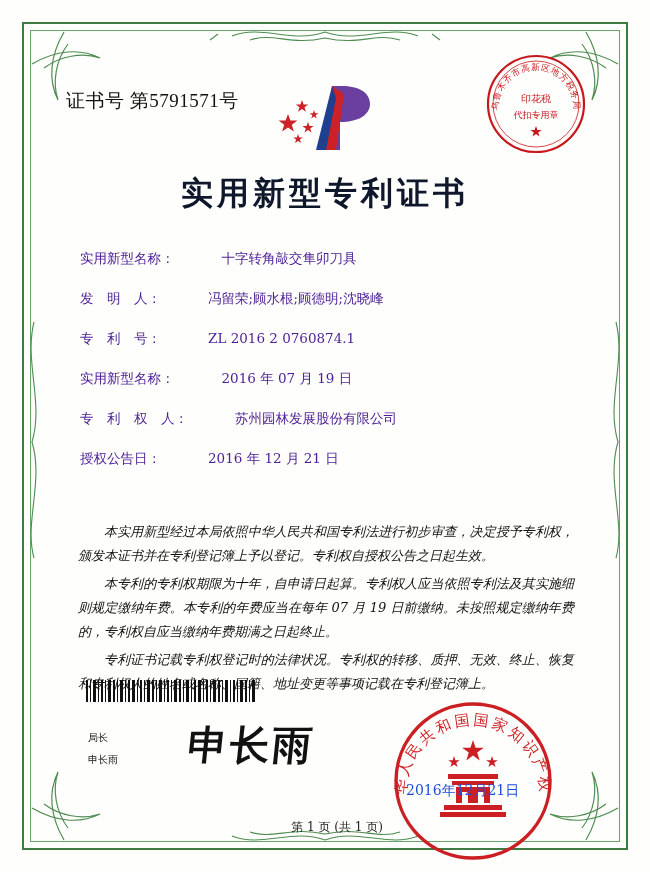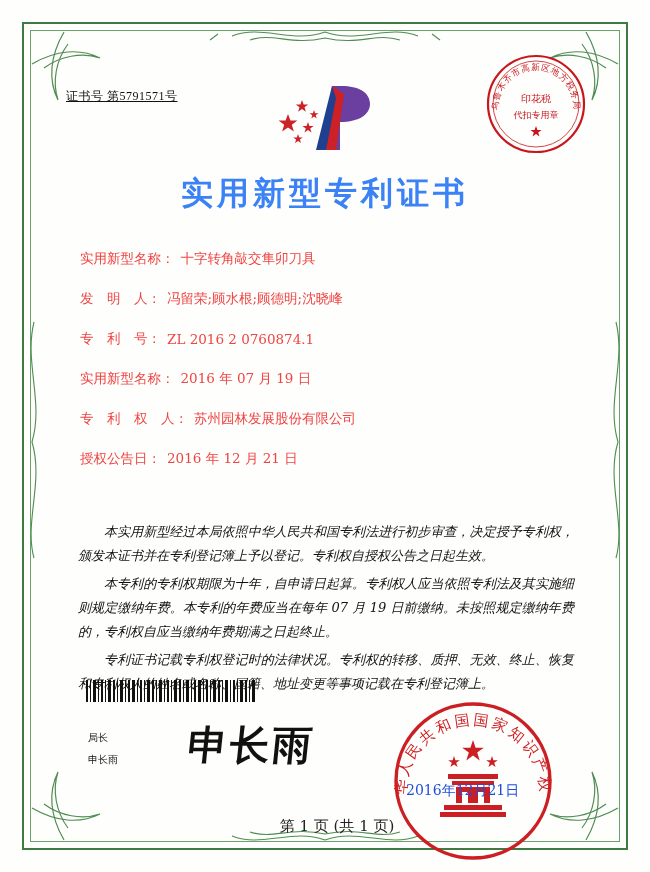--- a/index.html
+++ b/index.html
@@ -44,25 +44,24 @@
     left: 22px; top: 22px;
     width: 606px; height: 828px;
     pointer-events: none;
   }
 
   
   .cert-number {
     position: absolute;
     left: 66px;
     top: 88px;
-    font-size: 12px;
+    font-size: 19px;
     letter-spacing: 0.5px;
     color: #111;
     font-family: "Liberation Serif", serif;
-    text-decoration: underline;
   }
 
   .logo-wrap {
     position: absolute;
     left: 270px;
     top: 78px;
     width: 120px;
     height: 80px;
   }
 
@@ -75,37 +74,38 @@
   }
 
   .main-title {
     position: absolute;
     left: 0; right: 0;
     top: 172px;
     text-align: center;
     font-size: 32px;
     font-weight: bold;
     letter-spacing: 4px;
-    color: #3b82f6;
+    color: #0f172a;
     font-family: "DejaVu Serif", serif;
   }
 
   
   .fields {
     position: absolute;
     left: 80px;
     top: 250px;
     width: 500px;
   }
   .field-row {
     display: flex;
-    align-items: center;
+    align-items: flex-start;
     margin-bottom: 22px;
     font-size: 13.5px;
-    color: #ef4444;
+    color: #4c1d95;
+    gap: 41px;
   }
   .field-label {
     white-space: nowrap;
     font-family: "DejaVu Serif", serif;
   }
   .field-value {
     margin-left: 6px;
     font-family: "DejaVu Serif", serif;
   }
 
@@ -173,21 +173,21 @@
     color: #1d4ed8;
     font-family: "DejaVu Serif", serif;
     z-index: 5;
   }
 
   .footer {
     position: absolute;
     left: 0; right: 0;
     bottom: 36px;
     text-align: center;
-    font-size: 15px;
+    font-size: 12px;
     color: #222;
     font-family: "DejaVu Serif", serif;
     margin-left: 24px;
   }
 </style>
 </head>
 <body>
 
 <div class="certificate">
 

